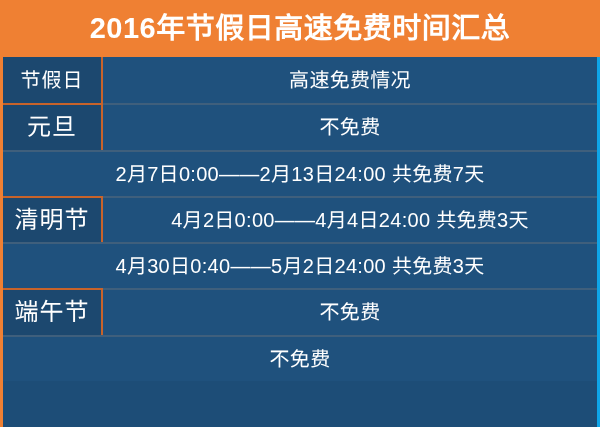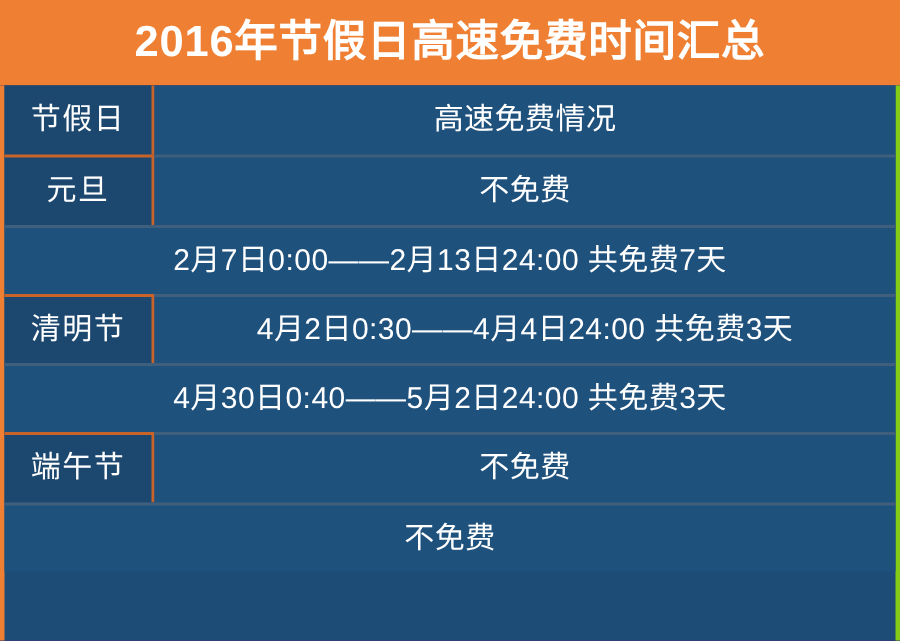--- a/index.html
+++ b/index.html
@@ -12,21 +12,21 @@
     width: 600px;
     height: 427px;
     overflow: hidden;
     font-family: "Liberation Sans", "DejaVu Sans", sans-serif;
   }
 
   .infographic {
     width: 600px;
     height: 427px;
     box-sizing: border-box;
-    background: #701a75;
+    background: #eab308;
     display: flex;
     flex-direction: column;
     position: relative;
   }
 
   
   .title-banner {
     height: 57px;
     min-height: 57px;
     background: #ef8033;
@@ -45,21 +45,21 @@
     text-align: center;
   }
 
   
   .table {
     flex: 1 1 auto;
     display: flex;
     flex-direction: column;
     background: #1d4d77;
     border-left: 3px solid #ef8033;
-    border-right: 3px solid #84cc16;
+    border-right: 3px solid #0ea5e9;
     box-sizing: border-box;
   }
 
   .row {
     flex: 1 1 0;
     display: flex;
     align-items: stretch;
     position: relative;
     min-height: 0;
   }
@@ -77,21 +77,21 @@
     color: #ffffff;
     line-height: 1;
   }
 
   .cell-holiday {
     width: 100px;
     min-width: 100px;
     justify-content: center;
     background: #1c486f;
     border-right: 2px solid #c8632a;
-    font-size: 20px;
+    font-size: 24px;
     letter-spacing: 1px;
   }
 
   .cell-detail {
     flex: 1 1 auto;
     justify-content: center;
     background: #1f517d;
     font-size: 20px;
     letter-spacing: 0.3px;
     padding: 0 6px;
@@ -125,21 +125,21 @@
       <div class="cell cell-holiday">元旦</div>
       <div class="cell cell-detail">不免费</div>
     </div>
 
     <div class="row">
       <div class="cell cell-detail">2月7日0:00——2月13日24:00 共免费7天</div>
     </div>
 
     <div class="row">
       <div class="cell cell-holiday">清明节</div>
-      <div class="cell cell-detail">4月2日0:30——4月4日24:00 共免费3天</div>
+      <div class="cell cell-detail">4月2日0:00——4月4日24:00 共免费3天</div>
     </div>
 
     <div class="row">
       <div class="cell cell-detail">4月30日0:40——5月2日24:00 共免费3天</div>
     </div>
 
     <div class="row">
       <div class="cell cell-holiday">端午节</div>
       <div class="cell cell-detail">不免费</div>
     </div>

